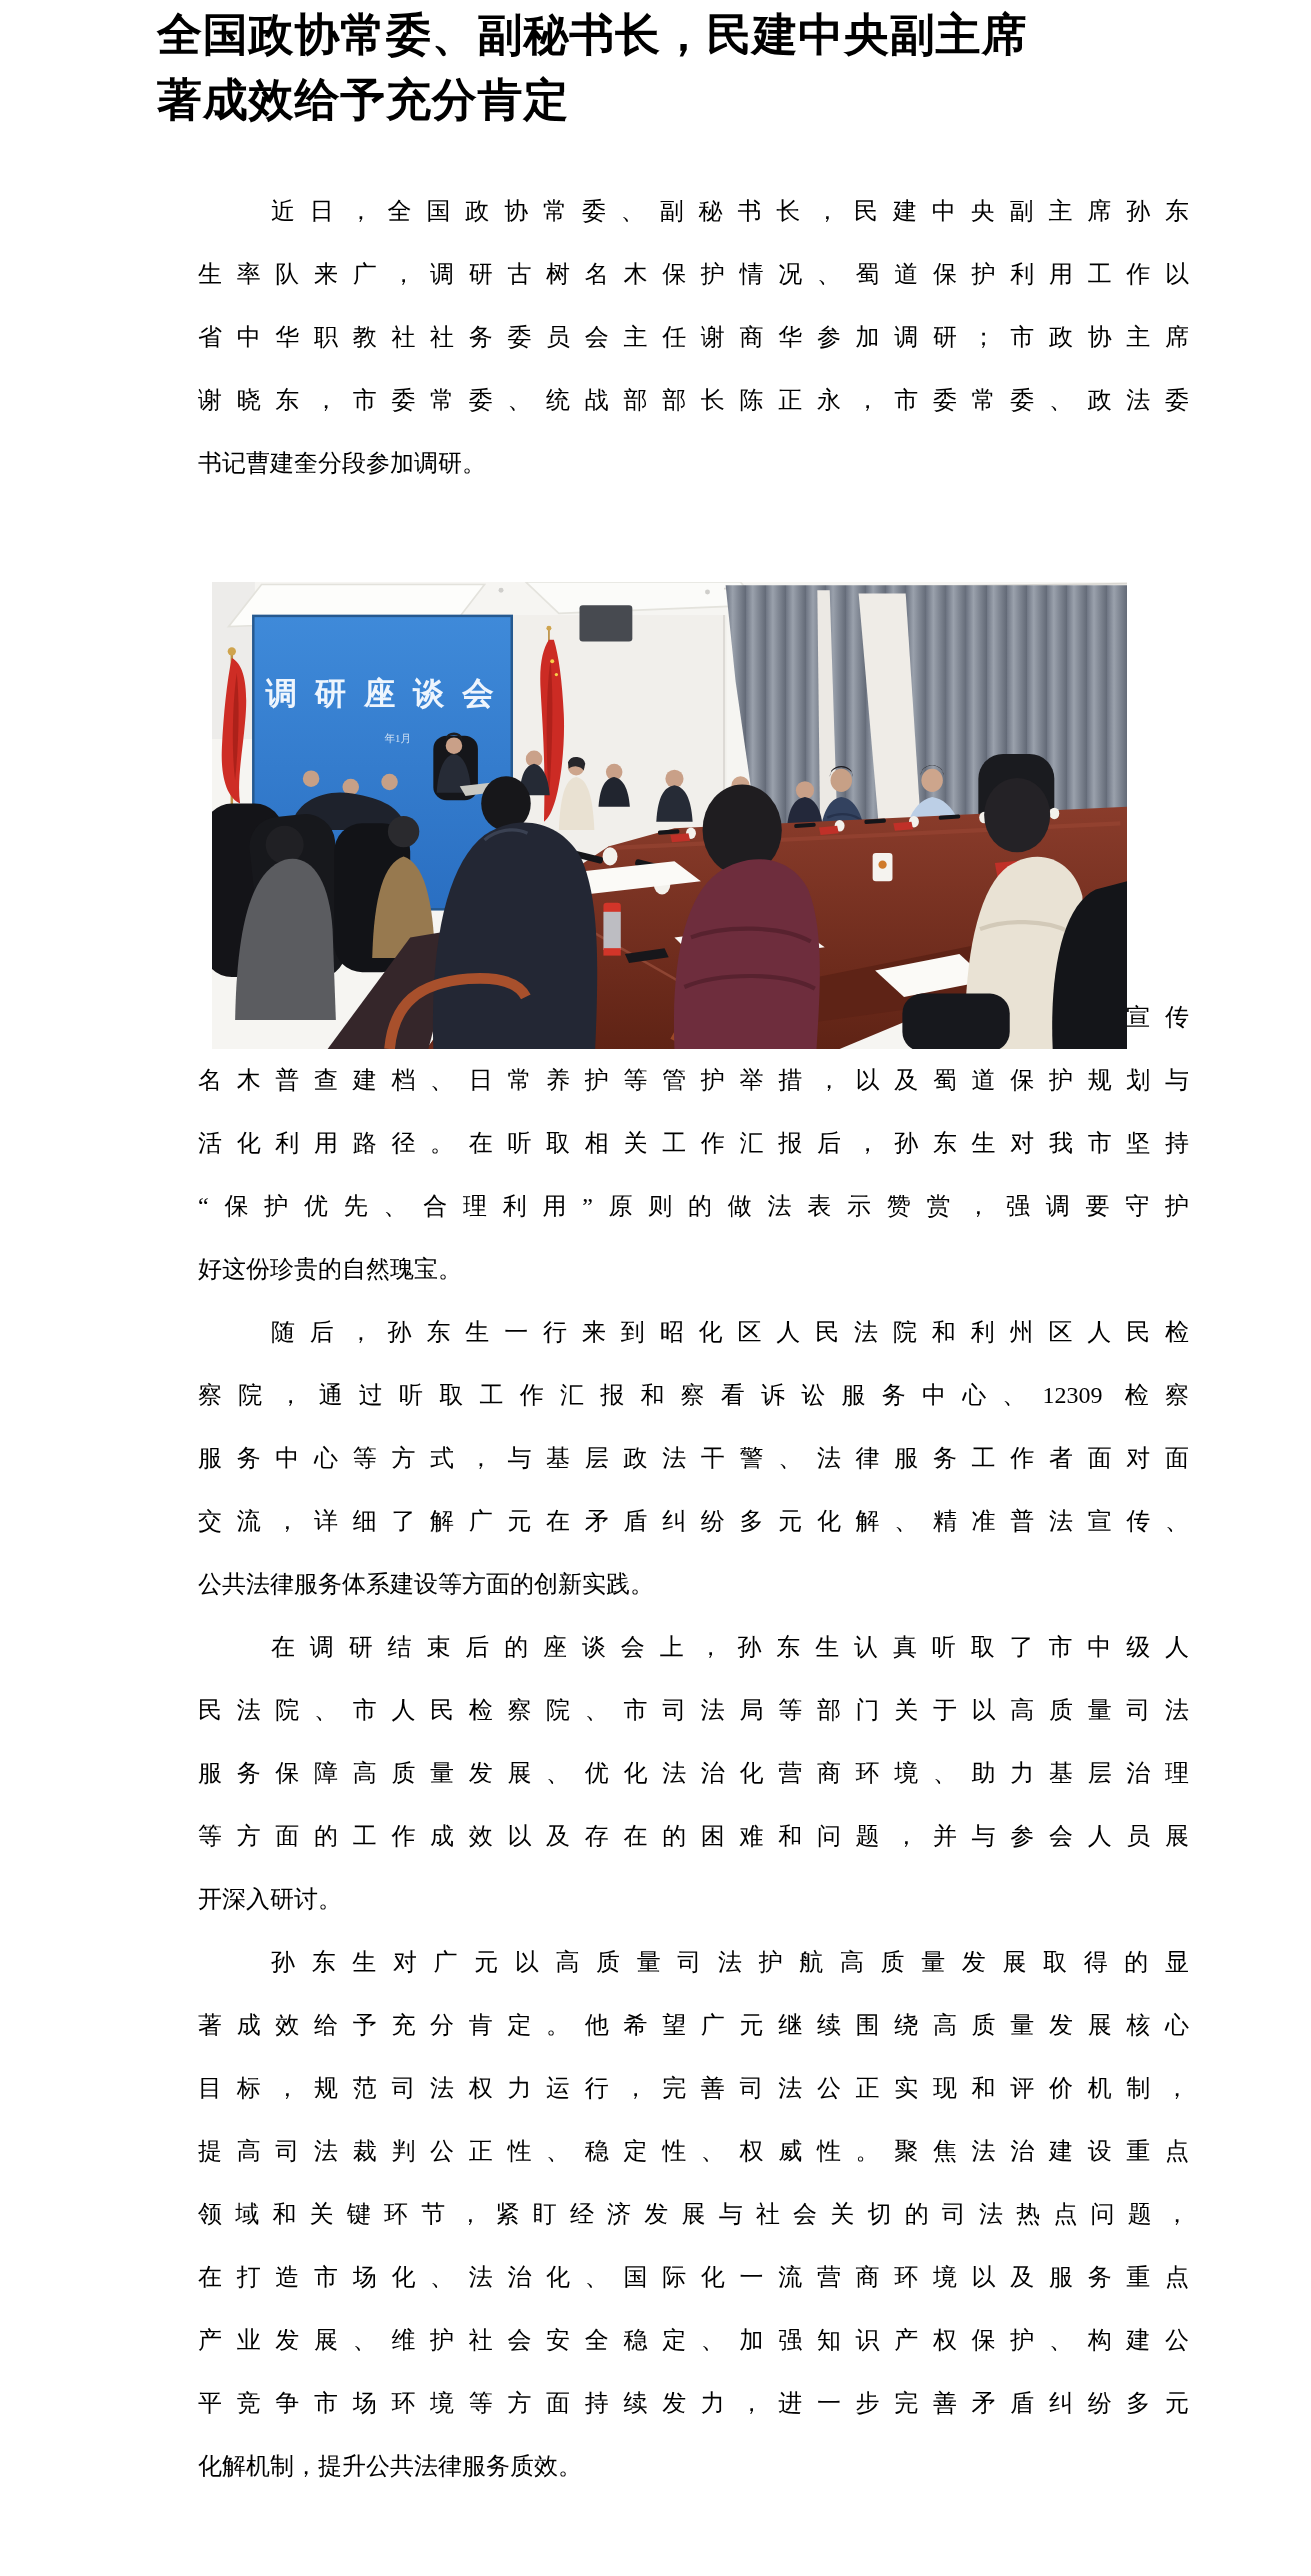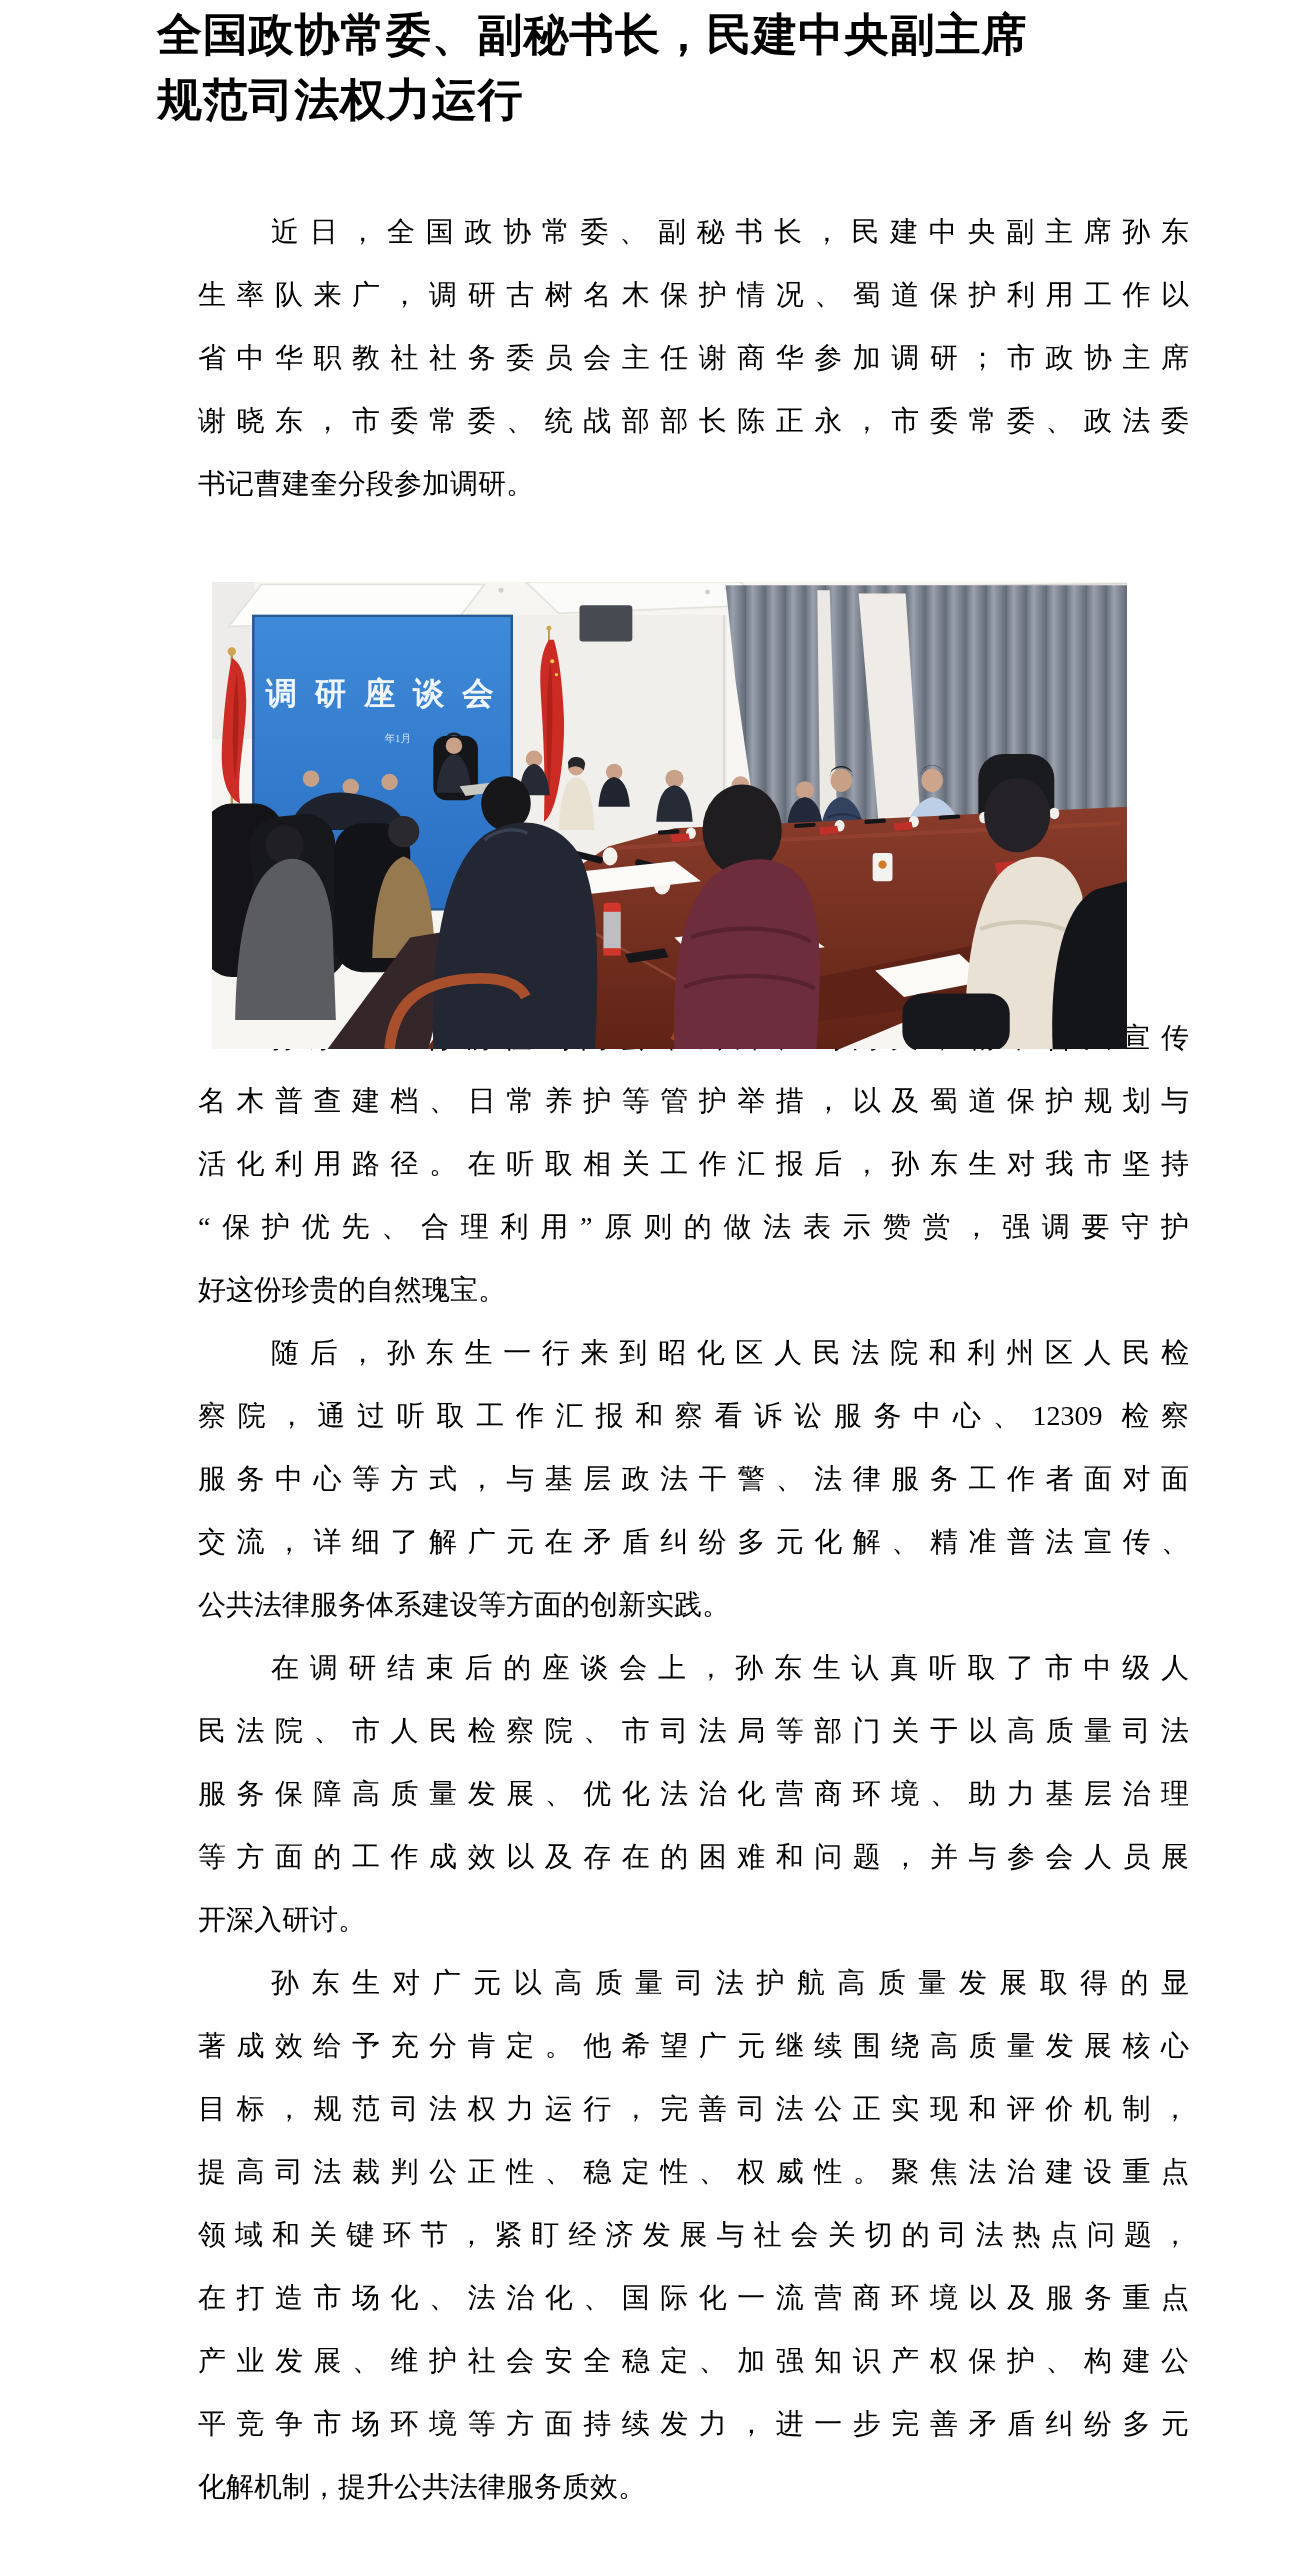--- a/index.html
+++ b/index.html
@@ -7,22 +7,22 @@
     width:1311px;height:2576px;background:#ffffff;position:relative;
     font-family:"Liberation Serif","DejaVu Serif",serif;color:#000;
   }
   .page{position:absolute;inset:0;overflow:hidden;}
   .title{
     position:absolute;top:3.3px;left:157px;width:991px;
     font-weight:700;font-size:45px;line-height:65px;
     letter-spacing:0.8px;
   }
   .body-flow{
-    position:absolute;top:200px;left:198px;width:991px;
-    font-size:28px;
+    position:absolute;top:180px;left:198px;width:991px;
+    font-size:24px;
   }
   .paragraph{margin:0;}
   .paragraph:nth-of-type(2){margin-top:491px;}
   .line{
     height:63px;line-height:63px;white-space:nowrap;
     text-align:justify;text-align-last:justify;
   }
   .line.first{text-indent:73px;}
   .line.last{text-align-last:left;}
   figure.photo{
@@ -30,21 +30,21 @@
   }
   figure.photo svg{display:block;width:915px;height:467px;}
 </style>
 </head>
 <body>
 
 <div class="page">
 
   <h1 class="title" style="margin:0;">
     <div>全国政协常委、副秘书长，民建中央副主席</div>
-    <div>规范司法权力运行</div>
+    <div>著成效给予充分肯定</div>
   </h1>
 
   <div class="body-flow">
       <div class="paragraph">
         <div class="line first">近日，全国政协常委、副秘书长，民建中央副主席孙东</div>
         <div class="line">生率队来广，调研古树名木保护情况、蜀道保护利用工作以</div>
         <div class="line">省中华职教社社务委员会主任谢商华参加调研；市政协主席</div>
         <div class="line">谢晓东，市委常委、统战部部长陈正永，市委常委、政法委</div>
         <div class="line last">书记曹建奎分段参加调研。</div>
       </div>

